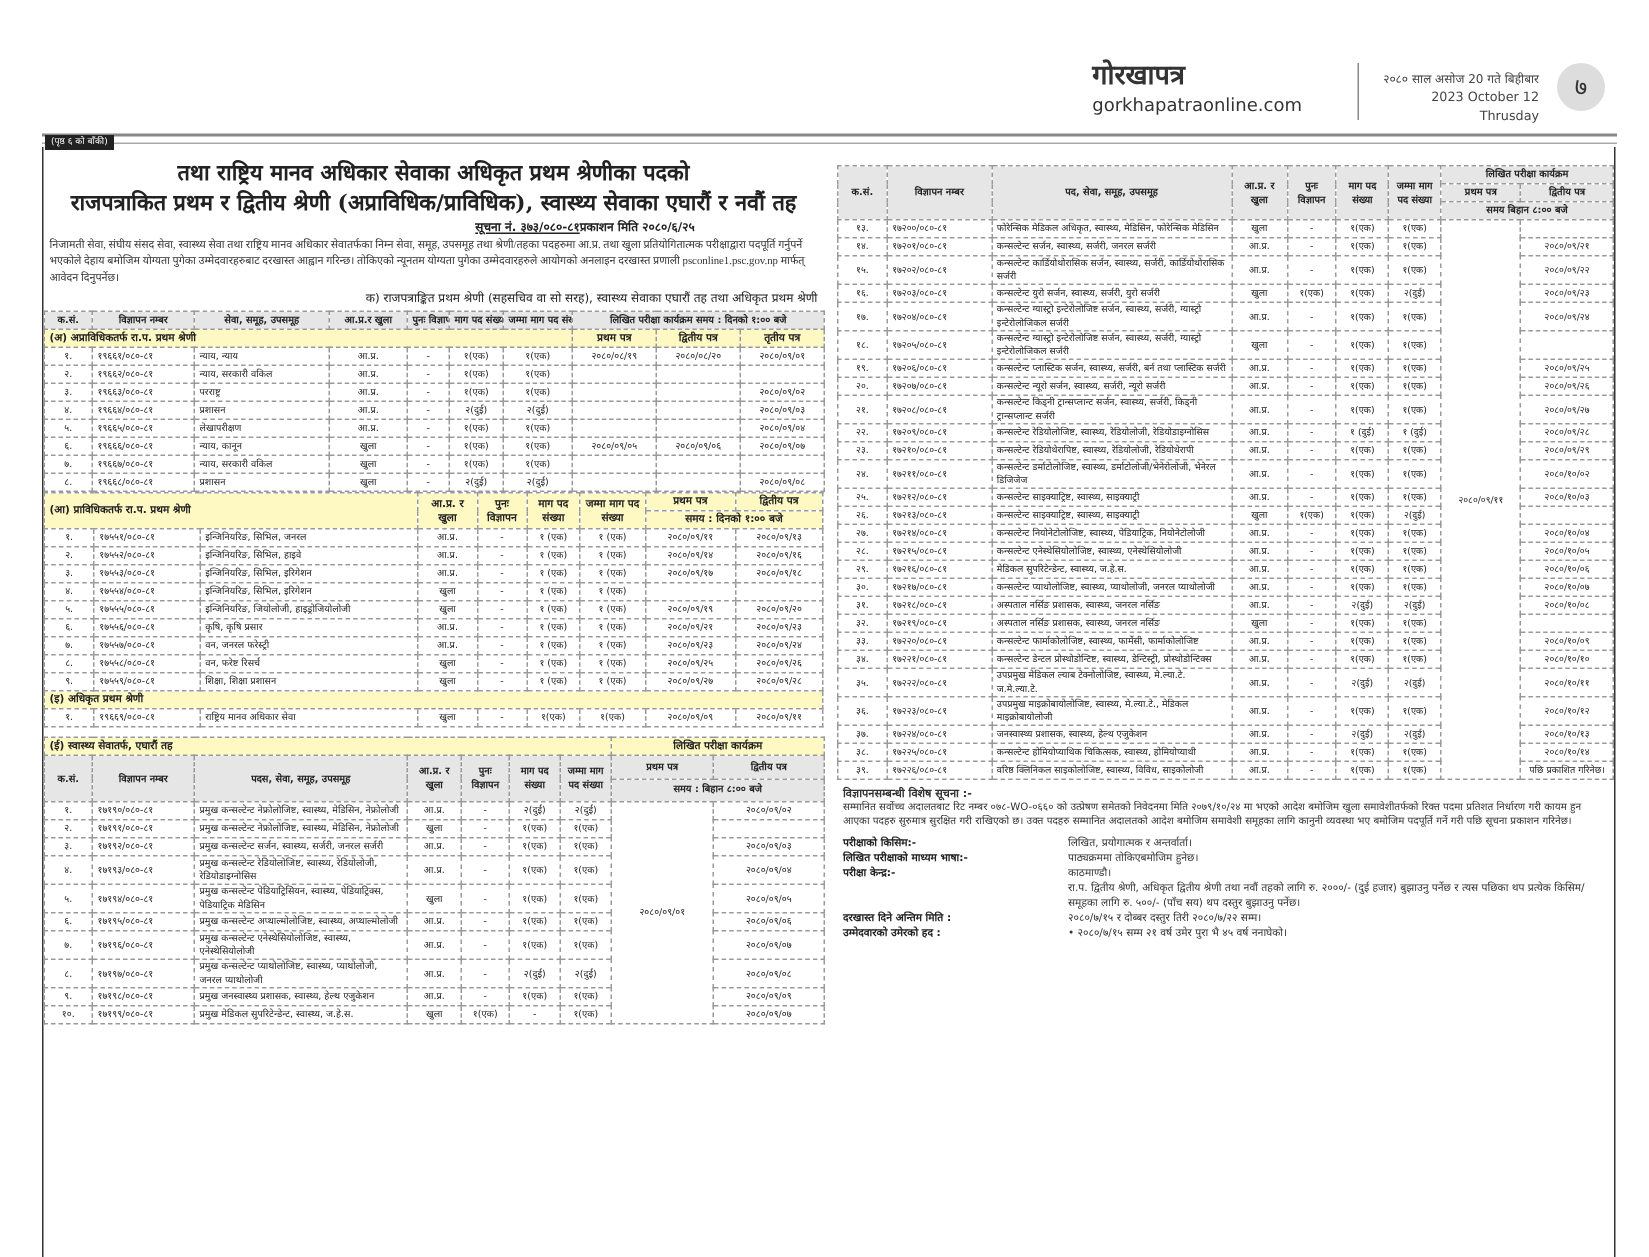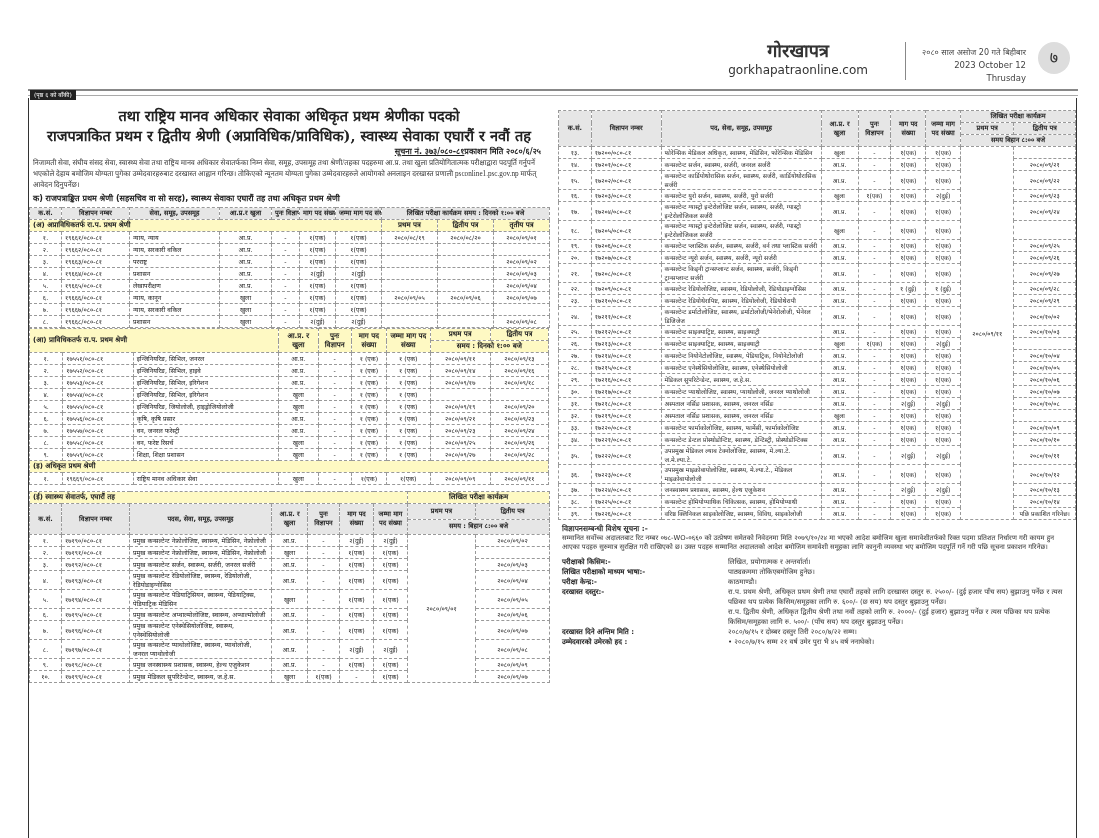--- a/index.html
+++ b/index.html
@@ -1,41 +1,41 @@
 <!DOCTYPE html>
 <html><head>
 <meta charset="utf-8">
 <style>
   html,body{margin:0;padding:0;background:#fff;}
   body{width:1099px;height:838px;overflow:hidden;position:relative;font-family:"DejaVu Sans",sans-serif;color:#222;}
   .masthead{position:absolute;top:38px;left:780px;width:300px;height:50px;}
-  .brand{position:absolute;right:212px;top:2px;text-align:center;}
+  .brand{position:absolute;right:212px;top:2px;text-align:left;}
   .brand-name{font-family:"DejaVu Serif",serif;font-weight:bold;font-size:18px;color:#333;line-height:22px;}
   .brand-url{font-size:12px;color:#333;line-height:16px;white-space:nowrap;}
   .mast-div{position:absolute;left:125px;top:4px;width:1px;height:38px;background:#888;}
   .mast-date{position:absolute;left:132px;top:8px;font-size:8px;color:#444;line-height:13px;text-align:right;width:114px;}
   .page-num{position:absolute;left:258px;top:4px;width:32px;height:32px;border-radius:50%;background:#ddd;font-size:16px;text-align:center;line-height:32px;color:#333;}
   .topline{position:absolute;top:89px;left:28px;width:1050px;height:4px;border-top:2px solid #888;border-bottom:1px solid #aaa;}
   .cont-tag{position:absolute;top:90px;left:30px;background:#222;color:#fff;font-size:6px;padding:1px 4px;line-height:8px;}
   .leftcol{position:absolute;top:98px;left:28px;width:520px;height:740px;border-left:1px solid #333;}
   .rightcol{position:absolute;top:98px;left:558px;width:518px;height:740px;border-right:1px solid #333;}
   .title{font-family:"DejaVu Serif",serif;font-weight:bold;text-align:center;font-size:14.5px;line-height:20px;margin-top:8px;color:#222;}
-  .subrow{display:flex;justify-content:flex-end;font-size:8px;font-weight:bold;padding:0 8px 0 210px;line-height:12px;}
+  .subrow{display:flex;justify-content:center;font-size:8px;font-weight:bold;padding:0 8px 0 210px;line-height:12px;}
   .intro{font-size:7.2px;line-height:11px;padding:0 4px;color:#333;font-family:Liberation Serif, serif;}
-  .section-h{font-size:8px;font-weight:bold;padding:2px 4px;line-height:12px;}
+  .section-h{font-size:8px;font-weight:normal;padding:2px 4px;line-height:12px;text-align:right;}
   table{border-collapse:collapse;width:100%;font-size:6.3px;table-layout:fixed;}
   td,th{border:1px dashed #999;padding:0 3px;line-height:9px;height:11px;overflow:hidden;white-space:nowrap;}
   th{background:#e6e6e6;font-weight:bold;text-align:center;font-size:6.5px;}
   .grp td{background:#fef9c3;font-weight:bold;font-size:7px;}
   td.c{text-align:center;}
   td.wrap{white-space:normal;}
   .rt table{font-size:6.2px;}
   .notice{font-size:6.8px;line-height:9.5px;padding:4px 4px 0 4px;color:#333;}
   .notice-h{font-weight:bold;font-size:7.4px;}
-  .kv{display:flex;font-size:7px;line-height:10px;padding:0 4px;gap:16px;}
+  .kv{display:flex;font-size:7px;line-height:10px;padding:0 4px;}
   .kv .k{width:150px;font-weight:bold;flex-shrink:0;}
   .kv .v{flex:1;color:#333;}
 </style>
 </head>
 <body>
 
 <div class="masthead">
   <div class="brand">
     <div class="brand-name">गोरखापत्र</div>
     <div class="brand-url">gorkhapatraonline.com</div>
@@ -797,24 +797,20 @@
       </div>
       <div class="kv">
         <div class="k">लिखित परीक्षाको माध्यम भाषा:-</div>
         <div class="v">पाठ्यक्रममा तोकिएबमोजिम हुनेछ।</div>
       </div>
       <div class="kv">
         <div class="k">परीक्षा केन्द्र:-</div>
         <div class="v">काठमाण्डौ।</div>
       </div>
       <div class="kv">
-        <div class="k">दरखास्त दस्तुर:-</div>
-        <div class="v">रा.प. प्रथम श्रेणी, अधिकृत प्रथम श्रेणी तथा एघारौं तहको लागि दरखास्त दस्तुर रु. २५००/- (दुई हजार पाँच सय) बुझाउनु पर्नेछ र त्यस पछिका थप प्रत्येक किसिम/समूहका लागि रु. ६००/- (छ सय) थप दस्तुर बुझाउनु पर्नेछ।</div>
-      </div>
-      <div class="kv">
         <div class="k"></div>
         <div class="v">रा.प. द्वितीय श्रेणी, अधिकृत द्वितीय श्रेणी तथा नवौं तहको लागि रु. २०००/- (दुई हजार) बुझाउनु पर्नेछ र त्यस पछिका थप प्रत्येक किसिम/समूहका लागि रु. ५००/- (पाँच सय) थप दस्तुर बुझाउनु पर्नेछ।</div>
       </div>
       <div class="kv">
         <div class="k">दरखास्त दिने अन्तिम मिति :</div>
         <div class="v">२०८०/७/१५ र दोब्बर दस्तुर तिरी २०८०/७/२२ सम्म।</div>
       </div>
       <div class="kv">
         <div class="k">उम्मेदवारको उमेरको हद :</div>
         <div class="v">• २०८०/७/१५ सम्म २१ वर्ष उमेर पुरा भै ४५ वर्ष ननाघेको।</div>

